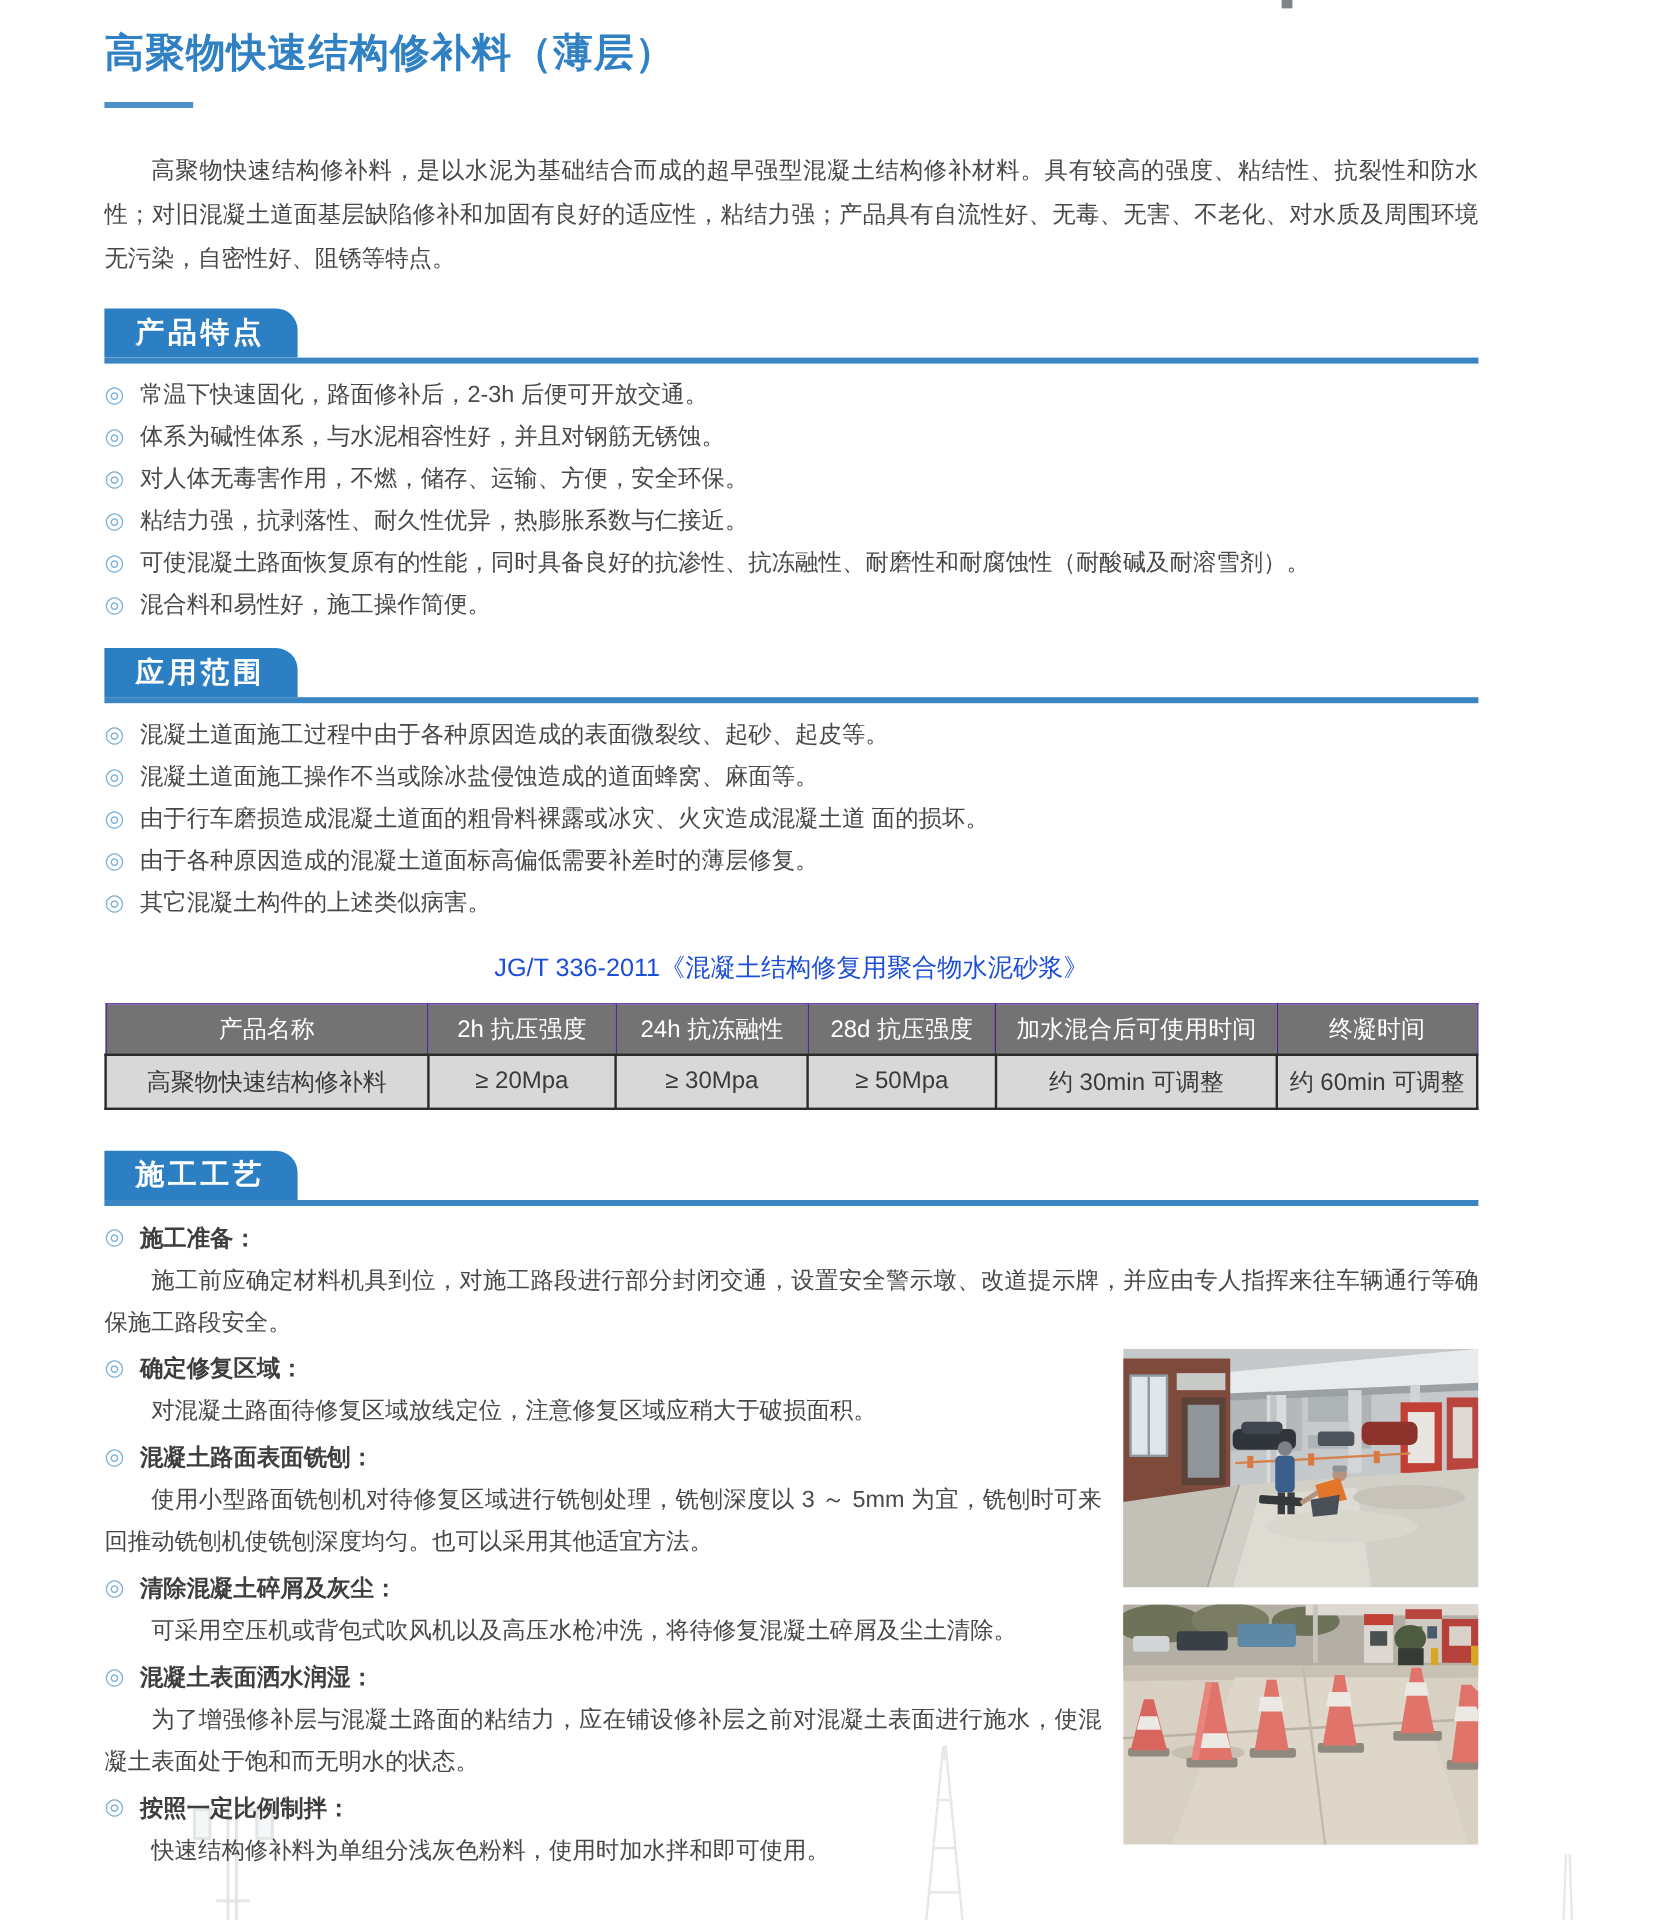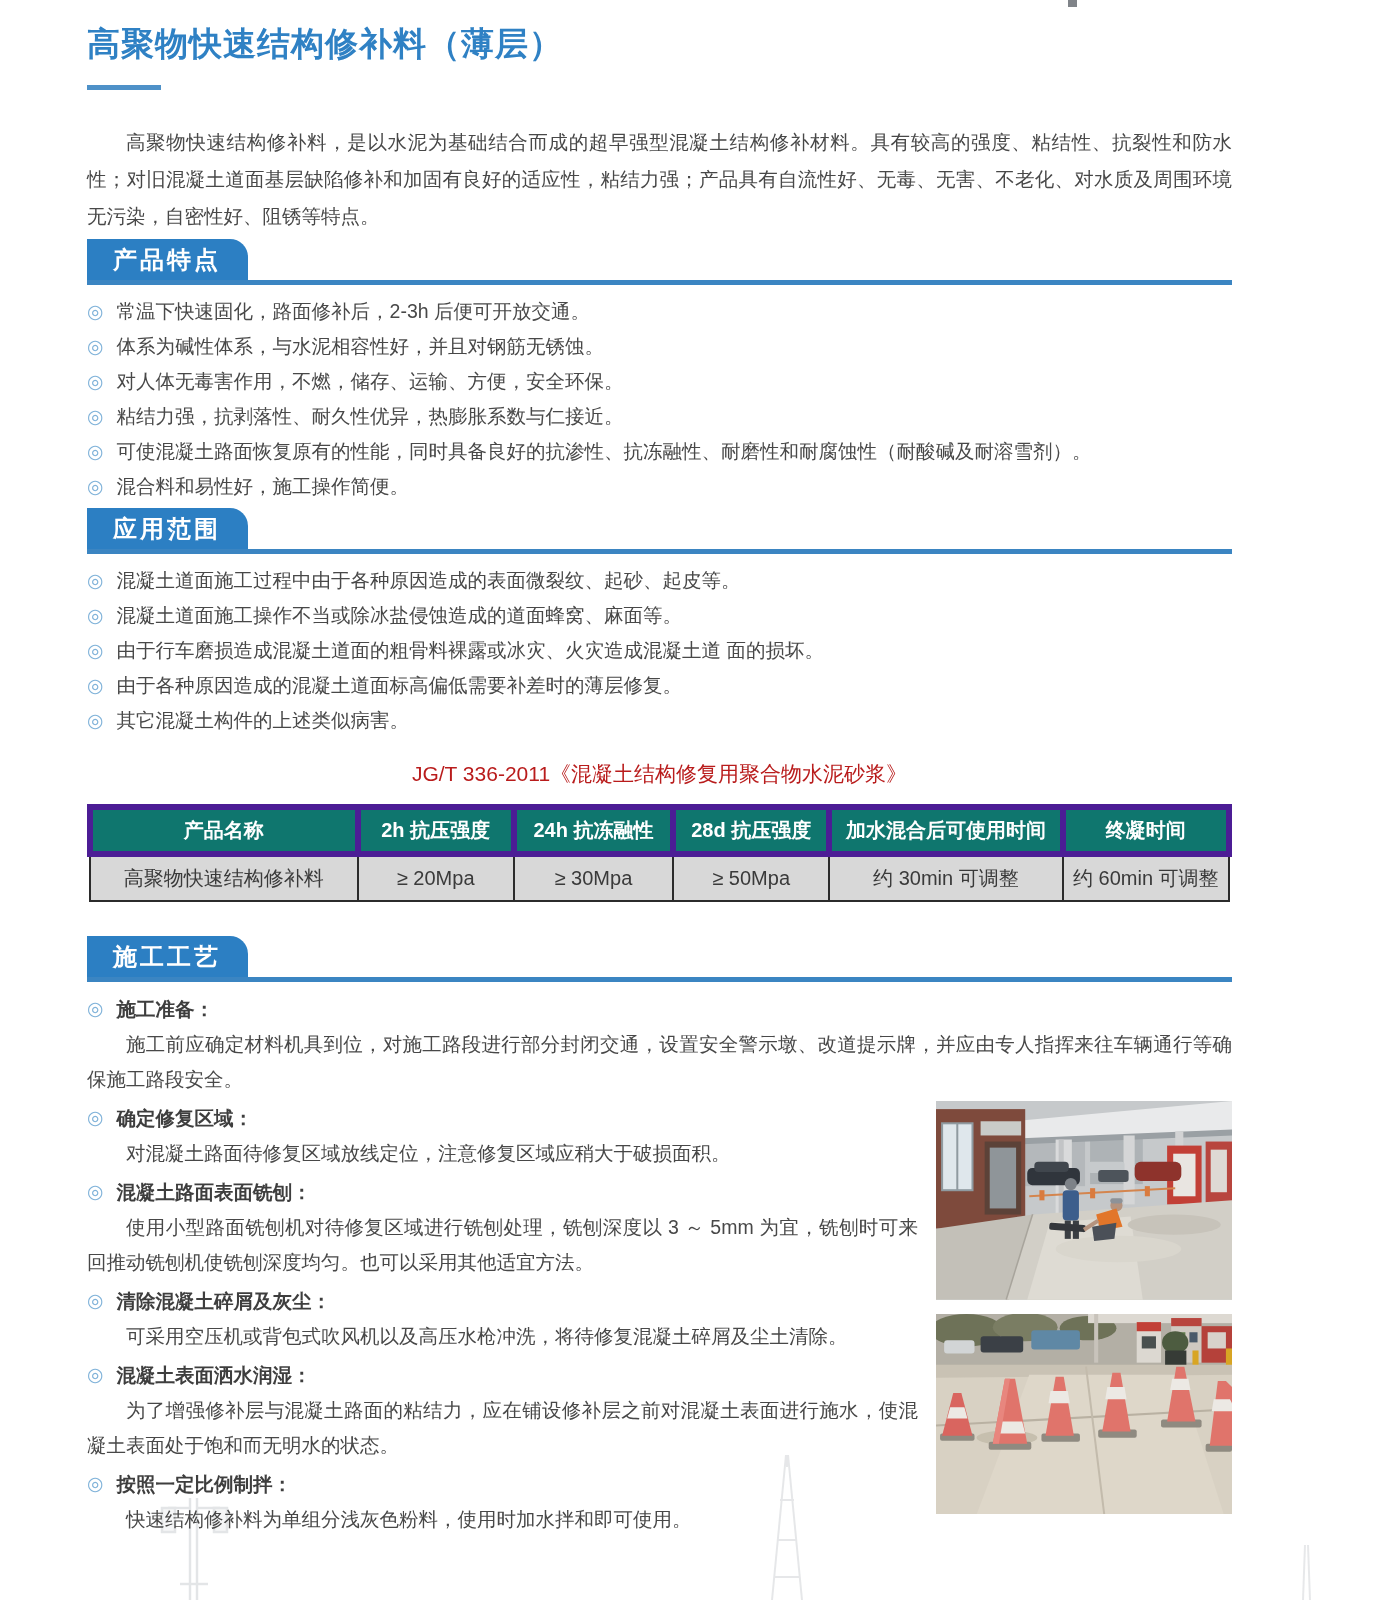--- a/index.html
+++ b/index.html
@@ -6,30 +6,30 @@
   body{font-family:"Liberation Sans","DejaVu Sans",sans-serif;color:#474747;}
   .page{position:relative;width:1329px;height:1600px;margin:0;background:#ffffff;box-sizing:border-box;padding:0 97px 0 87px;overflow:hidden;}
   .content{position:relative;z-index:1;}
   .top-artifact{position:absolute;left:1068px;top:0;width:9px;height:7px;background:#6a6f74;opacity:.85;z-index:2;}
 
   h1.page-title{margin:24px 0 0;font-size:33px;line-height:40px;font-weight:bold;color:#2f81c4;letter-spacing:1px;}
   .title-dash{width:74px;height:5px;background:#4e91c8;margin-top:21px;}
 
   .intro{margin:34px 0 0;font-size:19.5px;line-height:37px;text-align:justify;text-indent:2em;color:#484848;}
 
-  .section-header{margin-top:4px;border-bottom:5px solid #3b85c2;line-height:0;}
+  .section-header{margin-top:22px;border-bottom:5px solid #3b85c2;line-height:0;}
   .section-badge{display:inline-block;background:#2c7fc3;color:#ffffff;font-size:24px;line-height:28px;font-weight:bold;padding:7px 27px 6px 26px;border-top-right-radius:18px;letter-spacing:3px;}
 
   ul.bullet-list{list-style:none;margin:13px 0 0;padding:0;}
   ul.bullet-list li{display:flex;align-items:flex-start;font-size:19.5px;line-height:27px;margin-bottom:8px;color:#484848;}
   .bullet{color:#7fb2d9;margin-right:13px;flex:0 0 auto;font-size:19px;line-height:27px;}
 
-  .perf-caption{text-align:center;font-size:21px;color:#b91c1c;margin:26px 0 16px;}
+  .perf-caption{text-align:center;font-size:21px;color:#1d4ed8;margin:26px 0 16px;}
   table.perf{width:100%;border-collapse:collapse;font-size:20px;table-layout:fixed;}
-  table.perf th{background:#0f766e;color:#ffffff;font-weight:bold;border:6px solid #4c1d95;padding:7px 3px;text-align:center;}
+  table.perf th{background:#737373;color:#ffffff;font-weight:normal;border:1px solid #4c1d95;padding:7px 3px;text-align:center;}
   table.perf td{background:#d8d8d8;color:#3a3a3a;border:2px solid #2b2b2b;padding:8px 3px;text-align:center;}
 
   .process-body{margin-top:12px;}
   .process-body::after{content:"";display:block;clear:both;}
   .photos{float:right;width:296px;margin:2px 0 10px 18px;}
   .photo{display:block;width:296px;margin-bottom:14px;}
   .photo svg{display:block;width:296px;height:auto;}
   .step-title{display:flex;align-items:flex-start;font-size:19.5px;line-height:30px;font-weight:bold;color:#3e3e3e;margin-top:6px;}
   .step-title .bullet{line-height:30px;}
   .step-para{margin:3px 0 2px;font-size:19.5px;line-height:35px;text-indent:2em;text-align:justify;color:#484848;}

